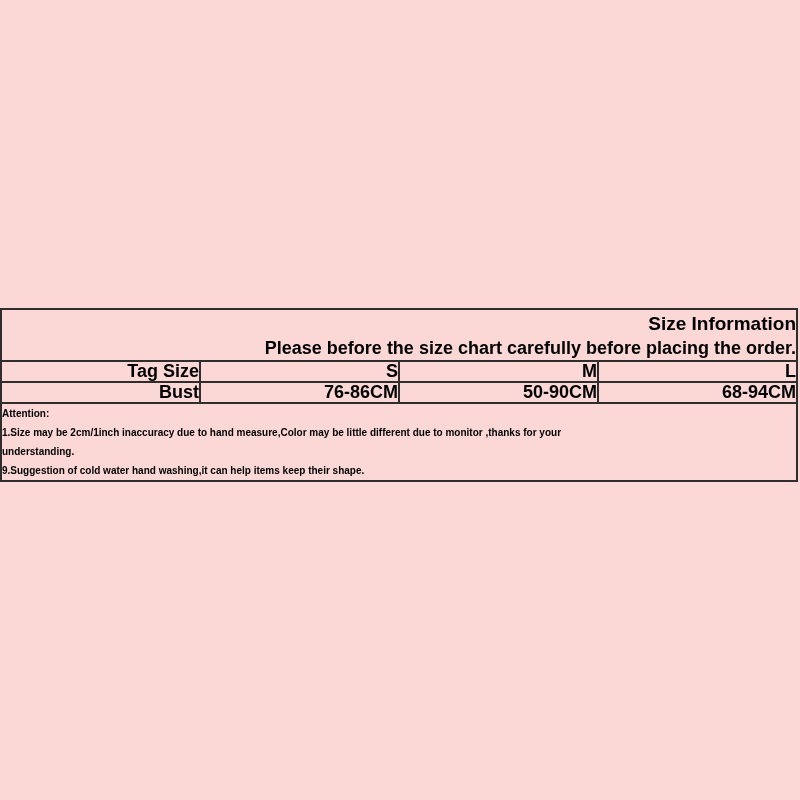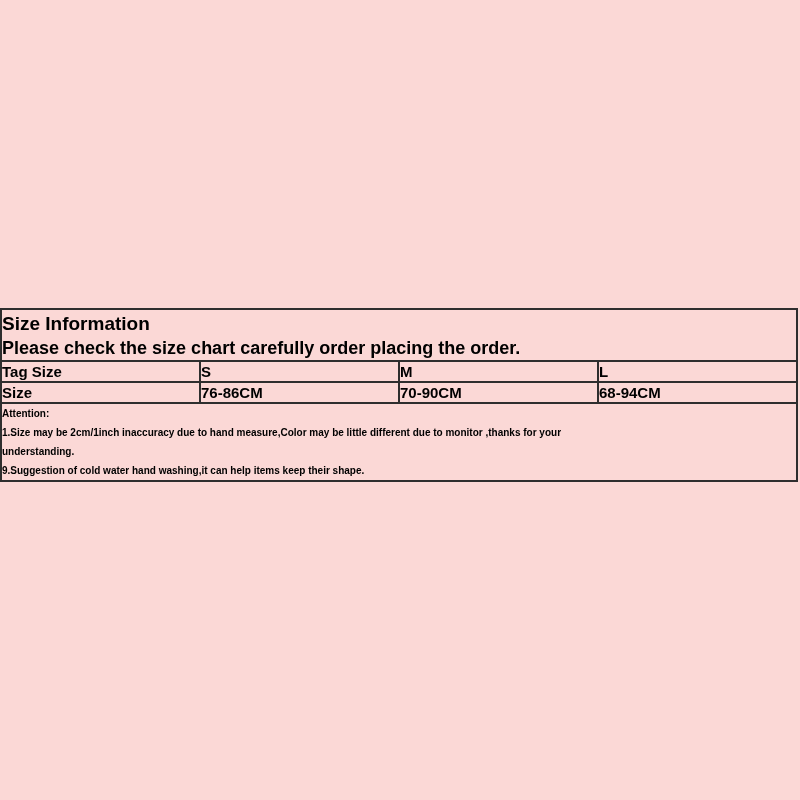--- a/index.html
+++ b/index.html
@@ -21,38 +21,38 @@
     left: 0;
     width: 798px;
     border-collapse: collapse;
     table-layout: fixed;
     font-weight: bold;
     color: #000000;
   }
   .size-table td {
     border: 2px solid #2e2e2e;
     padding: 0;
-    text-align: left;
+    text-align: right;
     vertical-align: middle;
     background: transparent;
   }
   .header-cell {
     padding: 1px 0 2px 0;
   }
   .table-title {
     font-size: 19px;
     line-height: 27px;
   }
   .table-subtitle {
     font-size: 18px;
     line-height: 23px;
   }
   .data-row td {
     height: 19px;
-    font-size: 15px;
+    font-size: 18px;
     line-height: 17px;
   }
   .attention-cell {
     text-align: left !important;
     padding: 3px 4px 4px 4px;
     font-size: 10px;
   }
   .attention-line {
     line-height: 19px;
     white-space: nowrap;
@@ -66,33 +66,33 @@
     <colgroup>
       <col style="width:25%">
       <col style="width:25%">
       <col style="width:25%">
       <col style="width:25%">
     </colgroup>
     <tbody>
       <tr>
         <td colspan="4" class="header-cell">
           <div class="table-title">Size Information</div>
-          <div class="table-subtitle">Please check the size chart carefully order placing the order.</div>
+          <div class="table-subtitle">Please before the size chart carefully before placing the order.</div>
         </td>
       </tr>
       <tr class="data-row">
         <td>Tag Size</td>
         <td>S</td>
         <td>M</td>
         <td>L</td>
       </tr>
       <tr class="data-row">
-        <td>Size</td>
+        <td>Bust</td>
         <td>76-86CM</td>
-        <td>70-90CM</td>
+        <td>50-90CM</td>
         <td>68-94CM</td>
       </tr>
       <tr>
         <td colspan="4" class="attention-cell">
           <div class="attention-line">Attention:</div>
           <div class="attention-line">1.Size may be 2cm/1inch inaccuracy due to hand measure,Color may be little different due to monitor ,thanks for your</div>
           <div class="attention-line">understanding.</div>
           <div class="attention-line">9.Suggestion of cold water hand washing,it can help items keep their shape.</div>
         </td>
       </tr>

